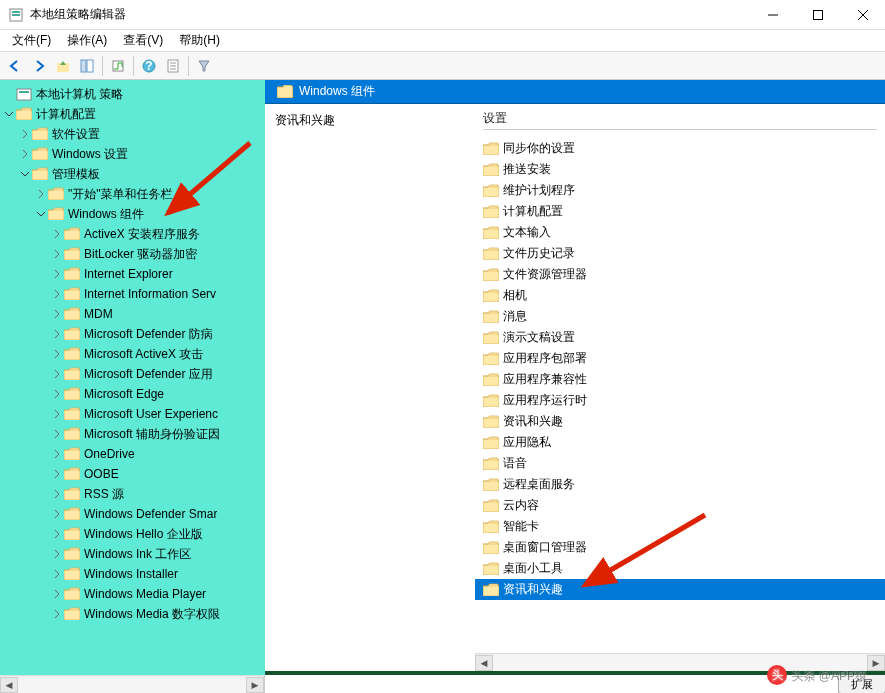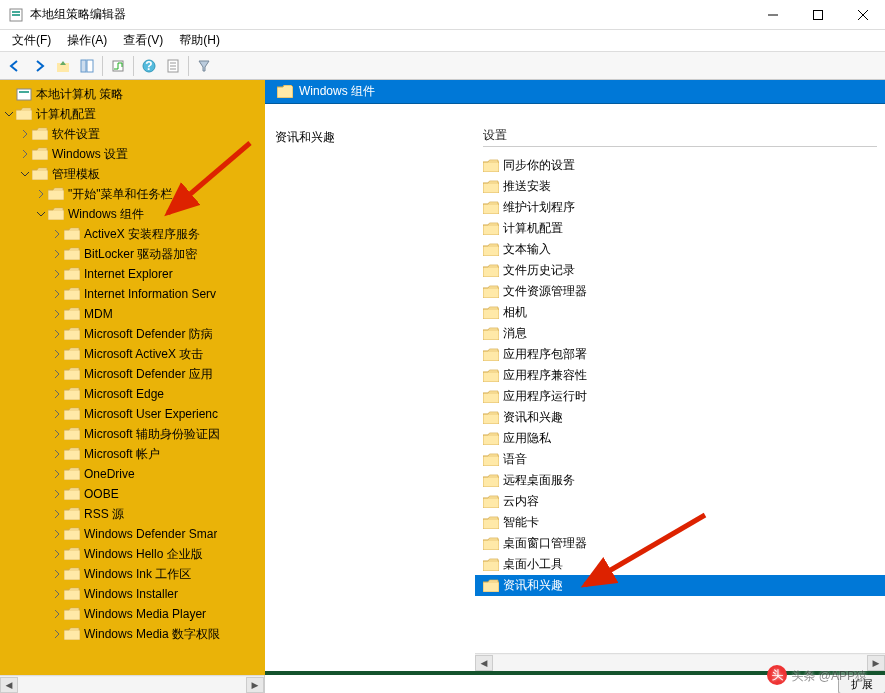--- a/index.html
+++ b/index.html
@@ -12,34 +12,34 @@
 .win-btn { width: 45px; height: 30px; display: flex; align-items: center; justify-content: center; cursor: pointer; }
 
 .menubar { height: 22px; display: flex; align-items: center; padding-left: 4px; border-bottom: 1px solid #ddd; }
 .menu-item { padding: 2px 8px; cursor: pointer; }
 
 .toolbar { height: 28px; display: flex; align-items: center; padding: 2px 4px; border-bottom: 1px solid #ccc; gap: 2px; background: #f7f7f7; }
 .tool-btn { width: 22px; height: 22px; display: flex; align-items: center; justify-content: center; border: 1px solid transparent; cursor: pointer; }
 .tool-sep { width: 1px; height: 20px; background: #ccc; margin: 0 2px; }
 
 .main { display: flex; height: calc(693px - 30px - 22px - 28px); }
-.left-pane { width: 265px; border-right: 1px solid #ccc; overflow: auto; background: #eab308; }
+.left-pane { width: 265px; border-right: 1px solid #ccc; overflow: auto; background: #5eead4; }
 .right-pane { flex: 1; display: flex; flex-direction: column; overflow: hidden; background: #fff; }
 
 .tree { padding: 4px 2px; }
 .tree-row { display: flex; align-items: center; height: 20px; white-space: nowrap; cursor: pointer; }
 .caret { width: 14px; height: 14px; display: inline-flex; align-items: center; justify-content: center; font-size: 10px; color: #555; flex-shrink: 0; }
 .spacer { display:inline-block; flex-shrink:0; }
 .folder-icon { width: 16px; height: 14px; margin-right: 4px; flex-shrink: 0; display:inline-flex; }
 .tree-label { overflow: hidden; text-overflow: clip; }
 
 .right-header { height: 24px; background: #0078d7; color: #fff; display: flex; align-items: center; padding-left: 12px; border-bottom: 1px solid #005a9e; }
 .right-header .folder-icon { margin-right: 6px; }
 
-.right-body { flex: 1; display: flex; overflow: hidden; margin-top: 17px; }
+.right-body { flex: 1; display: flex; overflow: hidden; }
 .col-left { width: 210px; padding: 8px 10px; overflow:auto; }
 .col-right { flex: 1; overflow: auto; position: relative; }
 .col-header { color: #1a1a1a; margin-bottom: 6px; padding: 2px 0; border-bottom: 1px solid #ccc; }
 .settings-wrap { padding-right: 0; }
 .setting-row { display: flex; align-items: center; height: 21px; padding-left: 8px; cursor:pointer; }
 .setting-row.selected { background: #0078d7; color: #fff; }
 
 .hscroll { height: 18px; display:flex; align-items:center; background:#f0f0f0; border-top:1px solid #ddd; }
 .hscroll-btn { width:18px; height:16px; display:flex; align-items:center;justify-content:center;border:1px solid #ccc;background:#e8e8e8;font-size:9px;color:#555;}
 .hscroll-track { flex:1; height:16px; background:#f5f5f5; }
@@ -428,35 +428,20 @@
               <svg class="caret-svg" viewBox="0 0 10 10">
                 <path d="M3 1 L7 5 L3 9" fill="none" stroke="#666"></path>
               </svg>
             </span>
     <span class="folder-icon">
               <svg class="folder" viewBox="0 0 16 13">
                 <path d="M0 3 L5 3 L6.5 1 L15 1 L15 3 L16 3 L16 13 L0 13 Z" fill="#ffe9a8" stroke="#d4a948" stroke-width="0.7"></path>
                 <path d="M0 3 L16 3" stroke="#d4a948" stroke-width="0.5"></path>
               </svg>
             </span>
-    <span class="tree-label">Microsoft 帐户</span>
-  </div>
-          <div class="tree-row">
-    <span class="spacer" style="width:48px"></span>
-    <span class="caret">
-              <svg class="caret-svg" viewBox="0 0 10 10">
-                <path d="M3 1 L7 5 L3 9" fill="none" stroke="#666"></path>
-              </svg>
-            </span>
-    <span class="folder-icon">
-              <svg class="folder" viewBox="0 0 16 13">
-                <path d="M0 3 L5 3 L6.5 1 L15 1 L15 3 L16 3 L16 13 L0 13 Z" fill="#ffe9a8" stroke="#d4a948" stroke-width="0.7"></path>
-                <path d="M0 3 L16 3" stroke="#d4a948" stroke-width="0.5"></path>
-              </svg>
-            </span>
     <span class="tree-label">OneDrive</span>
   </div>
           <div class="tree-row">
     <span class="spacer" style="width:48px"></span>
     <span class="caret">
               <svg class="caret-svg" viewBox="0 0 10 10">
                 <path d="M3 1 L7 5 L3 9" fill="none" stroke="#666"></path>
               </svg>
             </span>
     <span class="folder-icon">
@@ -672,20 +657,29 @@
     <span>相机</span>
   </div>
             <div class="setting-row">
     <span class="folder-icon">
                 <svg class="folder" viewBox="0 0 16 13">
                   <path d="M0 3 L5 3 L6.5 1 L15 1 L15 3 L16 3 L16 13 L0 13 Z" fill="#ffe9a8" stroke="#d4a948" stroke-width="0.7"></path>
                   <path d="M0 3 L16 3" stroke="#d4a948" stroke-width="0.5"></path>
                 </svg>
               </span>
     <span>消息</span>
+  </div>
+            <div class="setting-row">
+    <span class="folder-icon">
+                <svg class="folder" viewBox="0 0 16 13">
+                  <path d="M0 3 L5 3 L6.5 1 L15 1 L15 3 L16 3 L16 13 L0 13 Z" fill="#ffe9a8" stroke="#d4a948" stroke-width="0.7"></path>
+                  <path d="M0 3 L16 3" stroke="#d4a948" stroke-width="0.5"></path>
+                </svg>
+              </span>
+    <span>演示文稿设置</span>
   </div>
             <div class="setting-row">
     <span class="folder-icon">
                 <svg class="folder" viewBox="0 0 16 13">
                   <path d="M0 3 L5 3 L6.5 1 L15 1 L15 3 L16 3 L16 13 L0 13 Z" fill="#ffe9a8" stroke="#d4a948" stroke-width="0.7"></path>
                   <path d="M0 3 L16 3" stroke="#d4a948" stroke-width="0.5"></path>
                 </svg>
               </span>
     <span>应用程序包部署</span>
   </div>

